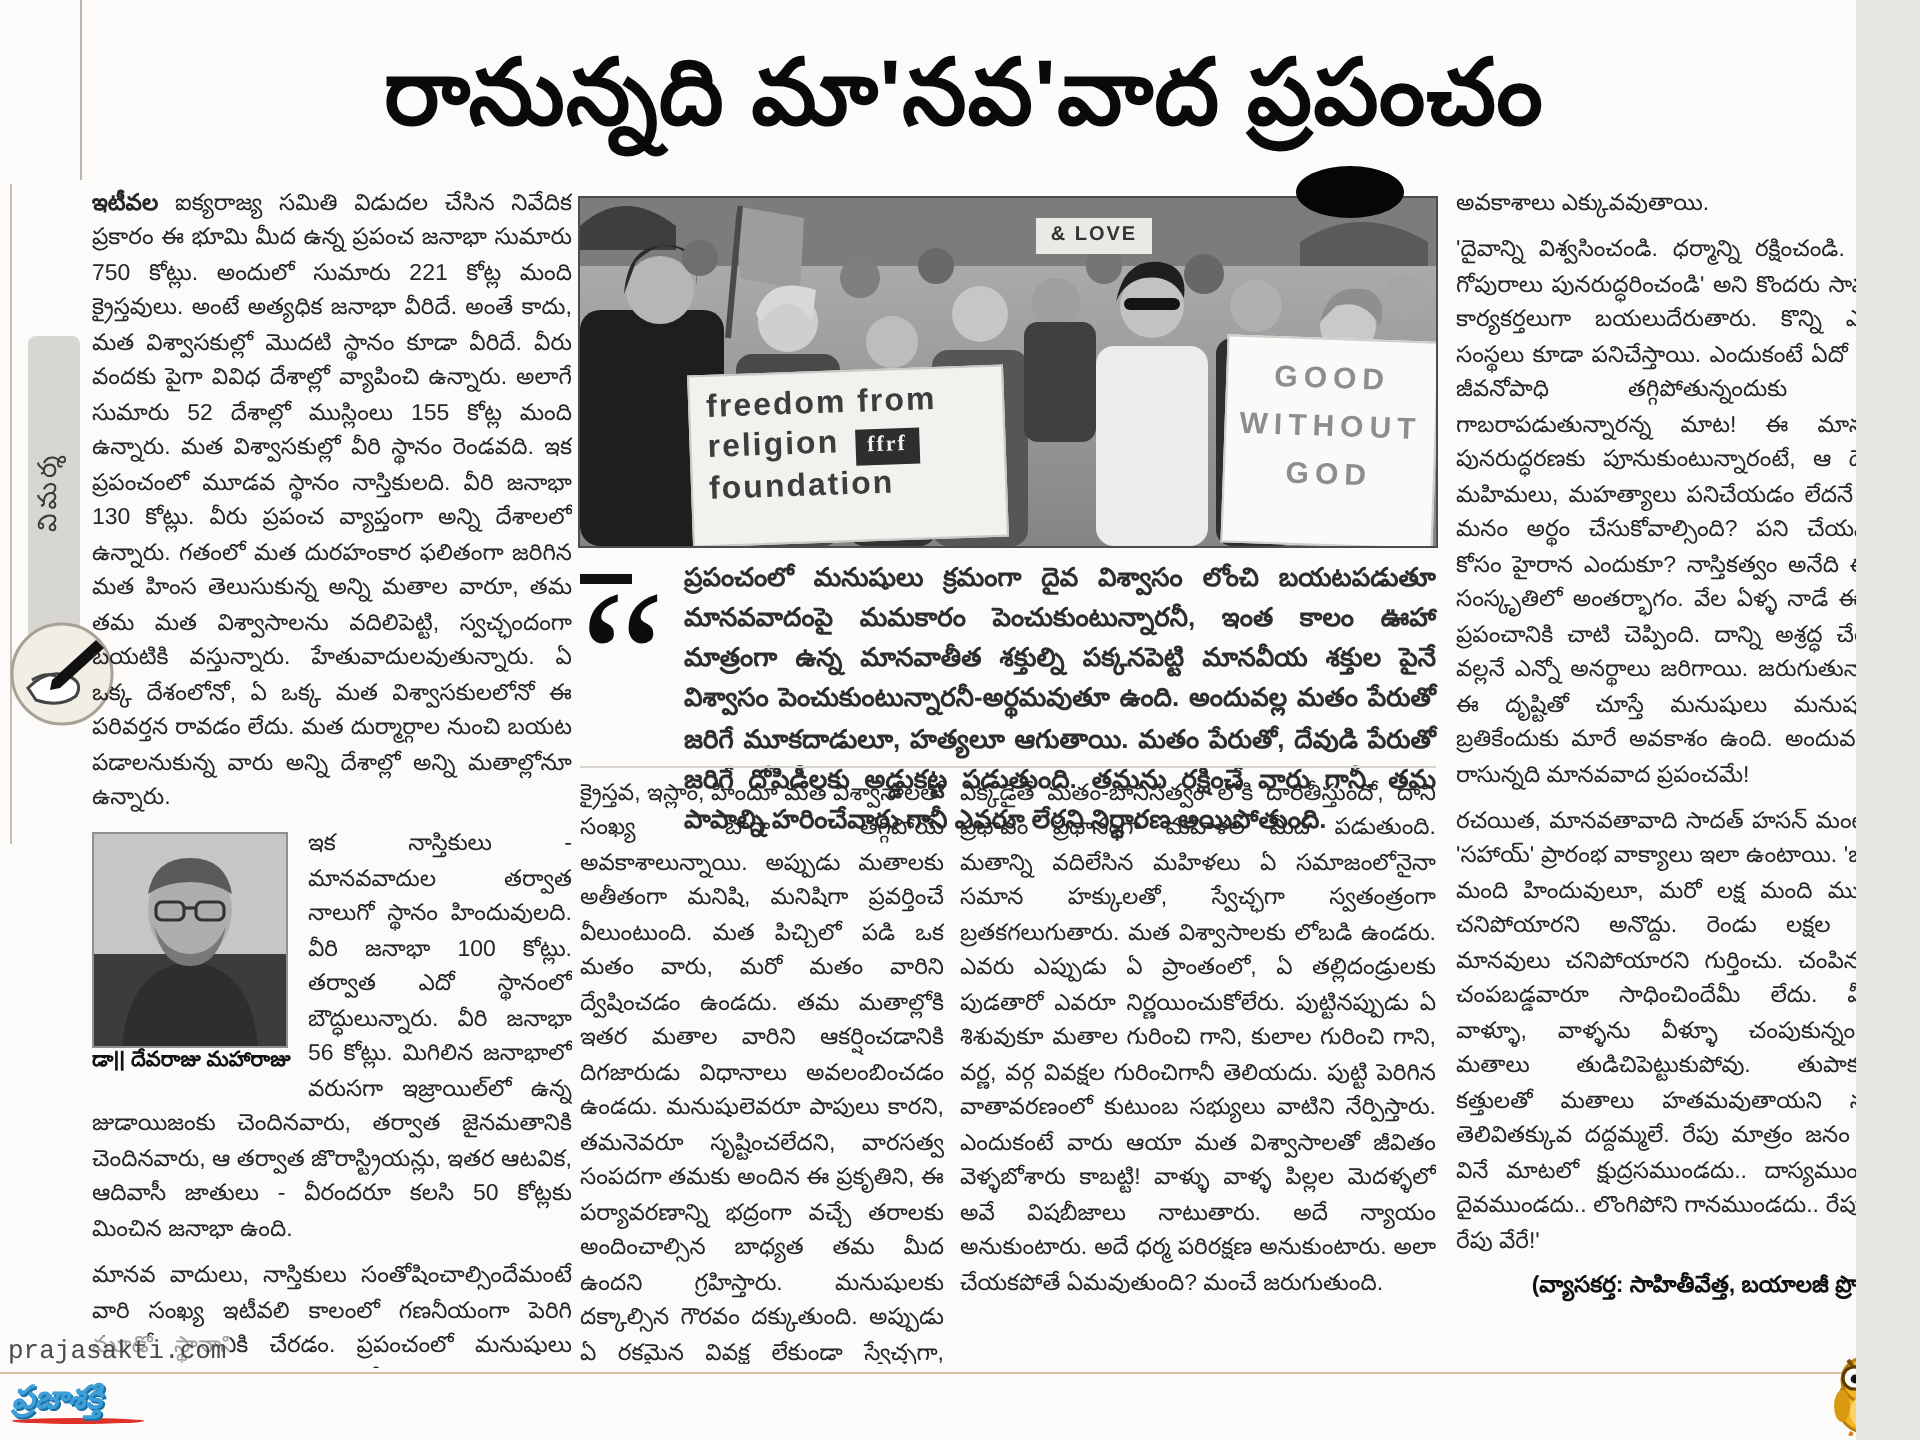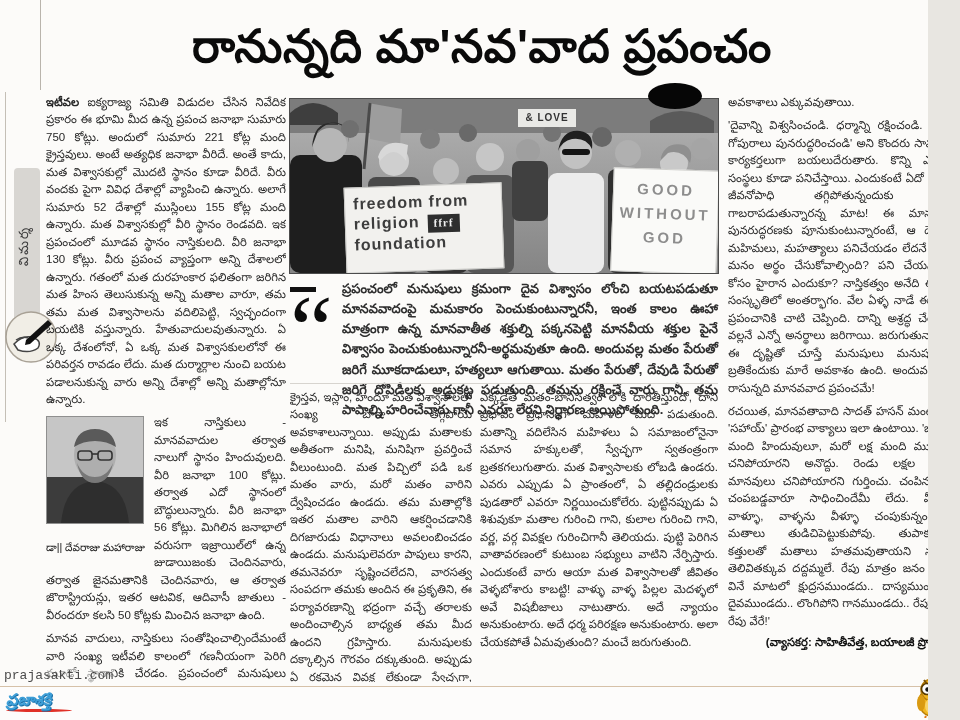--- a/index.html
+++ b/index.html
@@ -15,21 +15,21 @@
   .rail-band{position:absolute;left:8px;top:76px;width:26px;height:166px;background:#d8d6d2;border-radius:4px;}
   .rail-label{position:absolute;left:1px;top:18px;width:24px;height:120px;
               writing-mode:vertical-rl;transform:rotate(180deg);
               font-size:13px;color:#3a3a3a;letter-spacing:2px;text-align:center;}
   .rail-icon{position:absolute;left:-2px;top:218px;}
   
   .col1{position:absolute;left:46px;top:94px;width:240px;height:590px;overflow:hidden;}
   .bodytext p{margin:0 0 6px 0;font-size:11.5px;line-height:1.52;text-align:justify;color:#262626;}
   .portrait-wrap{float:left;width:100px;margin:2px 8px 2px 0;}
   .portrait{width:96px;height:106px;border:1px solid #8f8f8f;background:#c4c4c4;display:block;}
-  .portrait-caption{font-size:10.5px;font-weight:normal;color:#111;margin-top:17px;line-height:1.25;}
+  .portrait-caption{font-size:10.5px;font-weight:bold;color:#111;margin-top:0;line-height:1.25;}
   
   .photo{position:absolute;left:290px;top:99px;width:428px;height:174px;background:#8f8f8f;
          outline:1px solid #4c4c4c;overflow:hidden;}
   .placard1{position:absolute;left:55px;top:86px;width:158px;height:86px;background:#f2f1ee;
             border:1px solid #c9c9c6;transform:rotate(-2deg);padding:6px 8px;box-sizing:border-box;}
   .placard1 .ln{font-size:16px;font-weight:bold;color:#3d3d3d;line-height:1.25;letter-spacing:1px;}
   .ffrf-badge{display:inline-block;background:#2e2e2e;color:#f0f0f0;font-size:11px;font-weight:bold;
               padding:2px 6px;margin-left:8px;font-family:"Liberation Serif","DejaVu Serif",serif;}
   .placard2{position:absolute;left:322px;top:70px;width:106px;height:104px;background:#fafaf8;
             border:1px solid #cfcfcc;transform:rotate(2deg);padding:8px 6px;box-sizing:border-box;text-align:center;}

